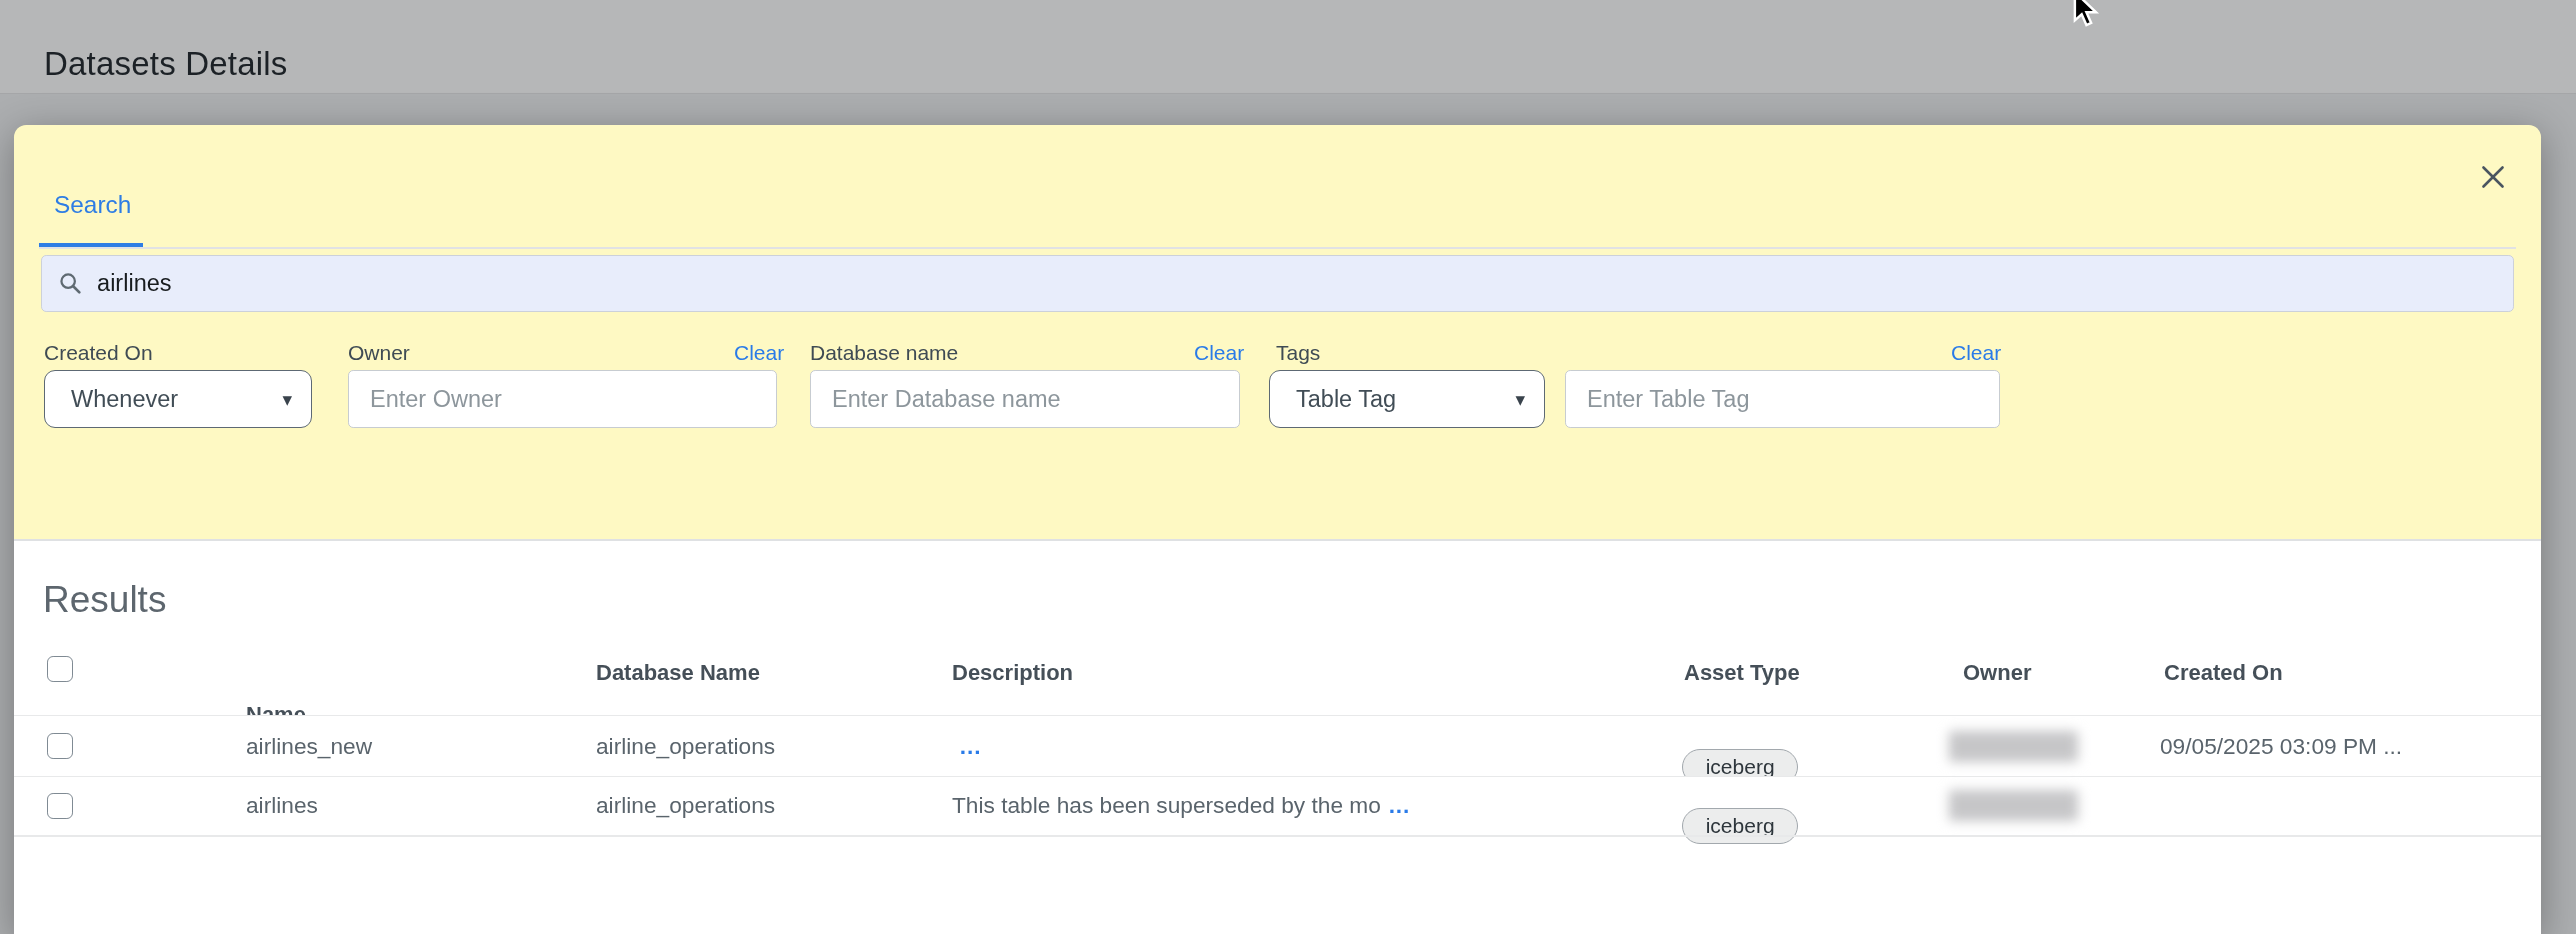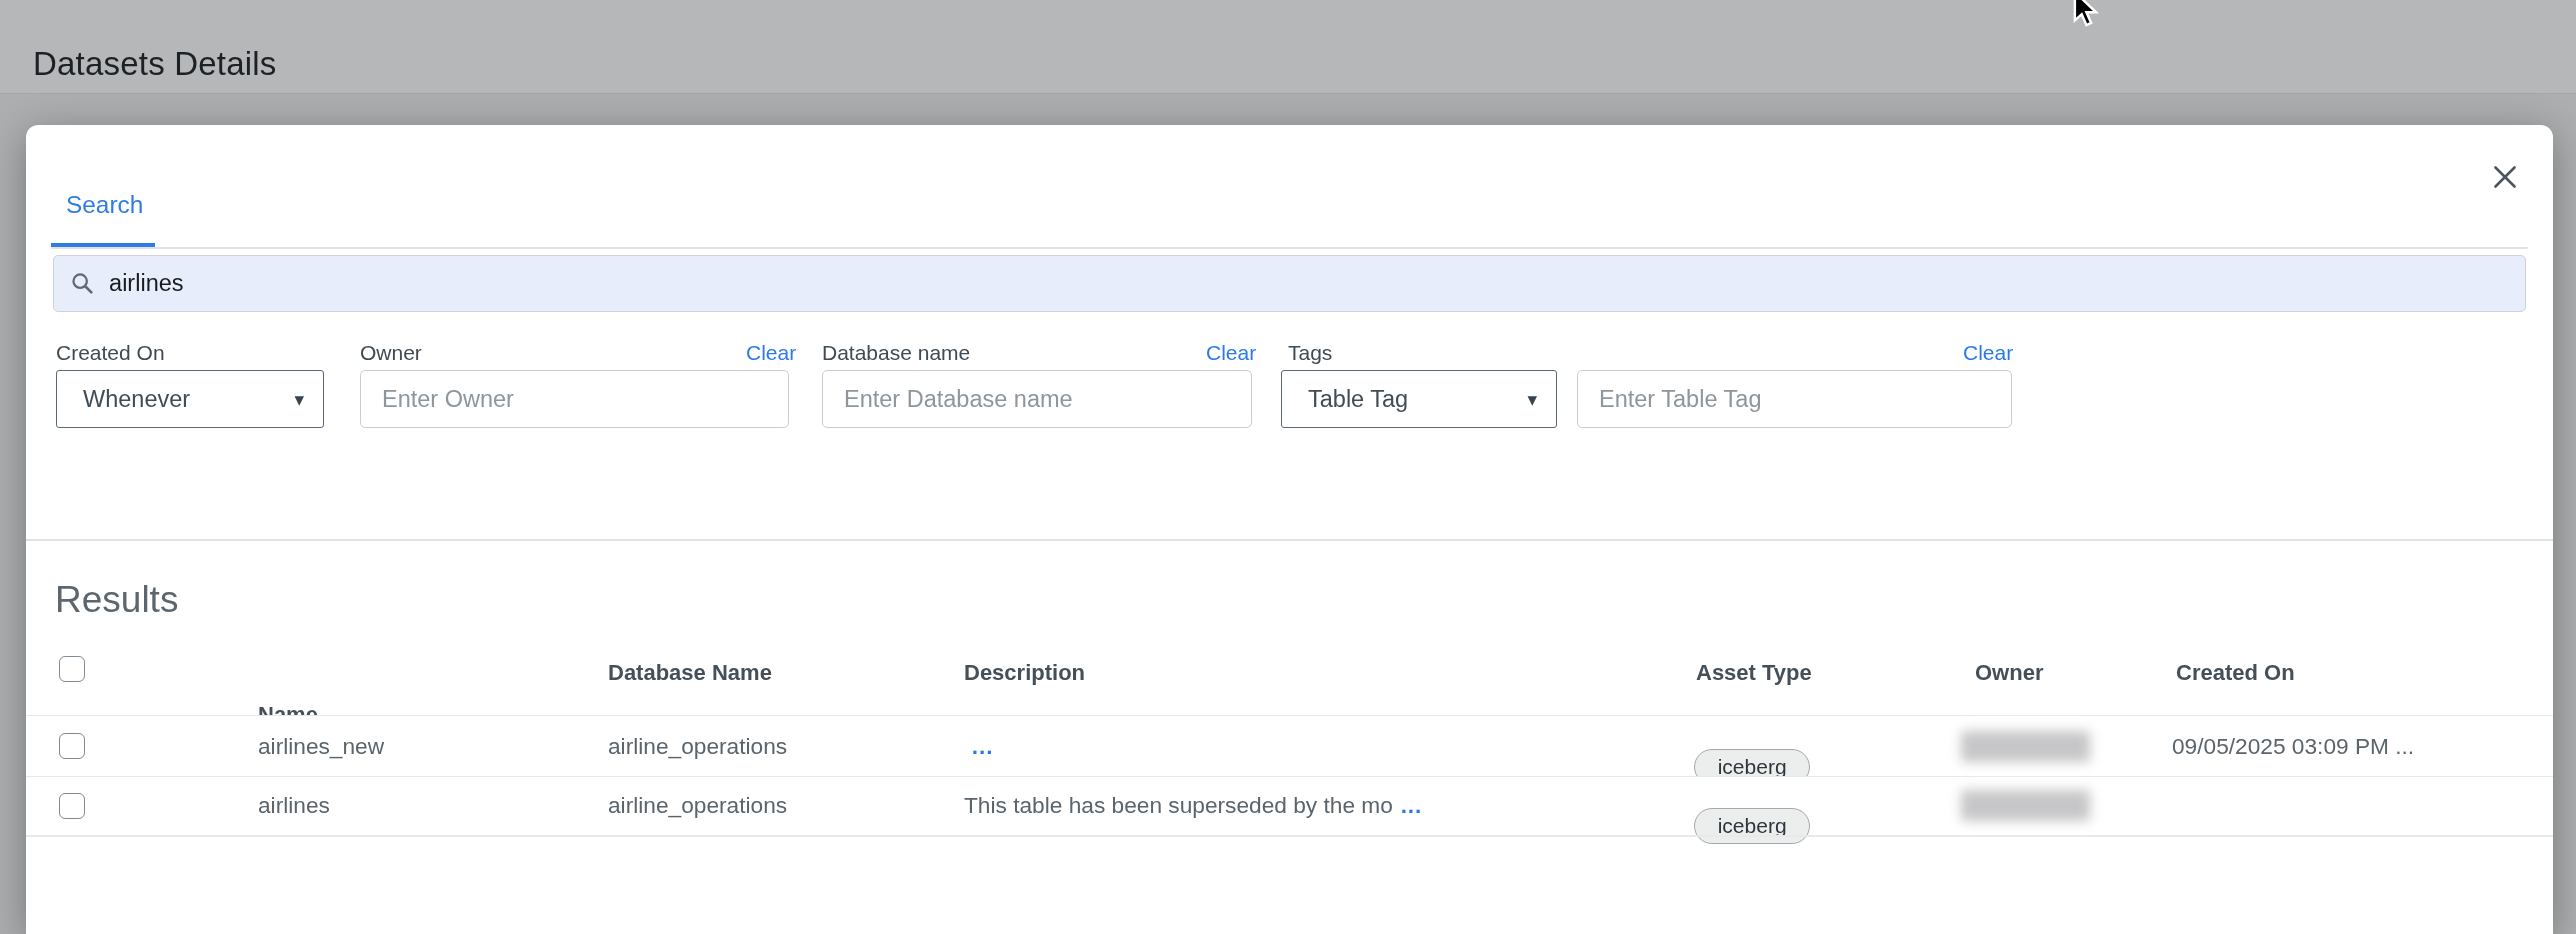--- a/index.html
+++ b/index.html
@@ -8,29 +8,29 @@
     font-family: "Liberation Sans", sans-serif;
     background: #acaeb0;
     position: relative;
   }
   
   .topbar {
     position: absolute; left: 0; top: 0; width: 2576px; height: 94px;
     background: #b6b7b8; border-bottom: 0.9px solid #a5a6a8;
   }
   .topbar-title {
-    position: absolute; left: 33px; top: 45px;
+    position: absolute; left: 44px; top: 45px;
     font-size: 33px; color: #1c2126; letter-spacing: 0.2px;
   }
   
   .cursor { position: absolute; left: 2073px; top: -7.8px; z-index: 50; }
   
   .modal {
-    position: absolute; left: 26px; top: 125px; width: 2527px; height: 810px;
-    background: #ffffff; border-radius: 12.2px 12.2px 0 0;
+    position: absolute; left: 14px; top: 125px; width: 2527px; height: 810px;
+    background: #fef9c3; border-radius: 12.2px 12.2px 0 0;
     box-shadow: 0 8.7px 39px rgba(0,0,0,.32);
   }
   .tab {
     position: absolute; left: 40px; top: 66px;
     font-size: 24.4px; font-weight: 500; color: #2e7de4; cursor: pointer;
   }
   .tab-underline {
     position: absolute; left: 25px; top: 118px; width: 104px; height: 6.1px;
     background: #2e7de4;
   }
@@ -57,21 +57,21 @@
   
   .flabel {
     position: absolute; top: 216px; font-size: 21px; font-weight: 500; color: #3f4b54;
   }
   .clear-link {
     position: absolute; top: 216px; font-size: 21px; font-weight: 500;
     color: #2a7be8; cursor: pointer;
   }
   .dropdown {
     position: absolute; top: 245px; height: 58px;
-    background: #fff; border: 1.7px solid #5d6974; border-radius: 3px;
+    background: #fff; border: 1.7px solid #5d6974; border-radius: 11px;
     display: flex; align-items: center; justify-content: space-between;
     padding: 0 19px 0 26px; cursor: pointer;
   }
   .dropdown .dd-value { font-size: 23.5px; color: #414d56; }
   .dropdown .caret { font-size: 19px; color: #39434c; }
   .ftext {
     position: absolute; top: 245px; height: 58px;
     background: #fff; border: 1.3px solid #c7ccd1; border-radius: 5.2px;
     font-family: "Liberation Sans", sans-serif;
     font-size: 23.5px; color: #32393f; padding: 0 21px; outline: none;

